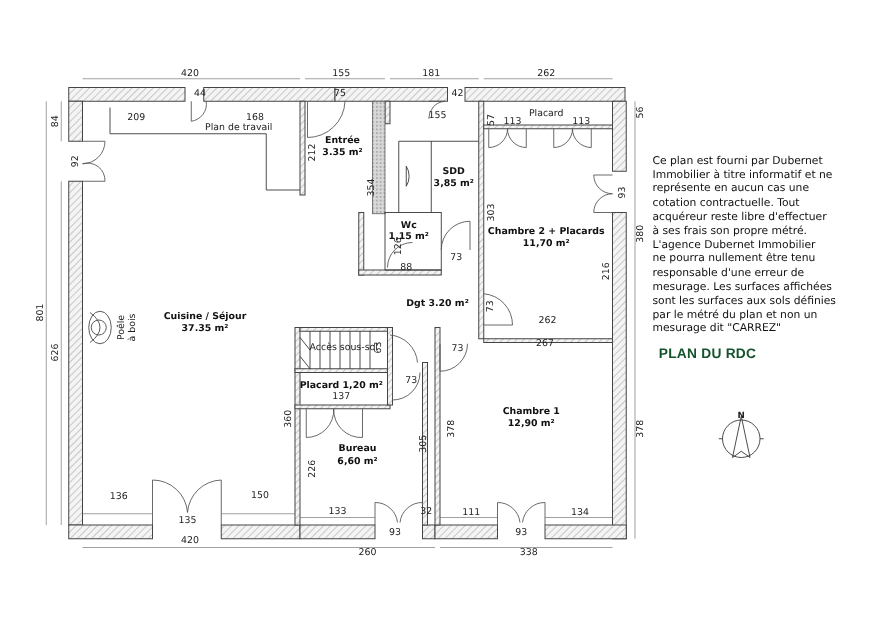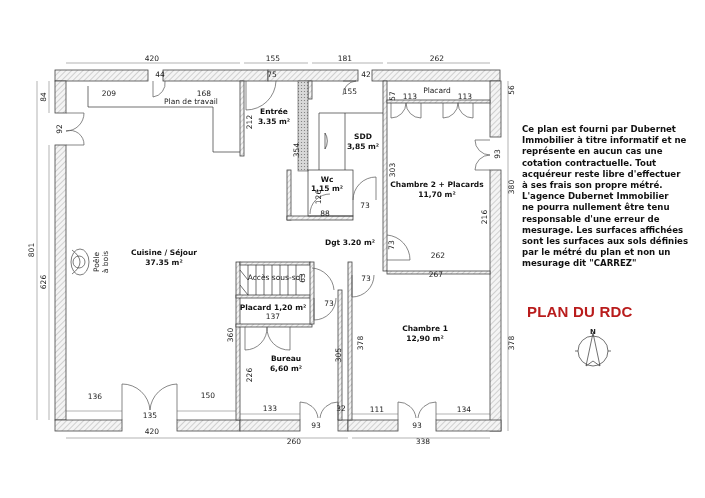--- a/index.html
+++ b/index.html
@@ -3,26 +3,26 @@
 <meta charset="utf-8">
 <style>
   html, body { margin:0; padding:0; background:#ffffff; }
   body { width:705px; height:498px; position:relative; overflow:hidden; font-family:"DejaVu Sans", sans-serif; }
   #plan { position:absolute; left:0; top:0; }
   .dim { font-family:"DejaVu Sans", sans-serif; font-size:7.5px; fill:#222; }
   .lbl { font-family:"DejaVu Sans", sans-serif; font-size:7.5px; font-weight:bold; fill:#111; text-anchor:middle; }
   .small { font-family:"DejaVu Sans", sans-serif; font-size:7.5px; fill:#222; }
   .disclaimer {
     position:absolute; left:522px; top:124px; width:180px;
-    font-family:"DejaVu Sans", sans-serif; font-size:8.6px; font-weight:bold; line-height:11.2px; color:#111;
+    font-family:"DejaVu Sans", sans-serif; font-size:8.6px; font-weight:normal; line-height:11.2px; color:#111;
     white-space:pre-line;
   }
   .title {
-    position:absolute; left:527px; top:303px;
-    font-family:"Liberation Sans", sans-serif; font-size:15px; font-weight:bold; color:#b91c1c; letter-spacing:0.2px;
+    position:absolute; left:527px; top:277px;
+    font-family:"Liberation Sans", sans-serif; font-size:11px; font-weight:bold; color:#14532d; letter-spacing:0.2px;
   }
 </style>
 </head>
 <body>
 
 <svg id="plan" width="705" height="498" viewBox="0 0 705 498" xmlns="http://www.w3.org/2000/svg">
   <defs>
     <pattern id="hatch" patternUnits="userSpaceOnUse" width="4" height="4" patternTransform="rotate(45)">
       <rect width="4" height="4" fill="#f4f4f4"></rect>
       <line x1="0" y1="0" x2="0" y2="4" stroke="#9a9a9a" stroke-width="0.8"></line>

